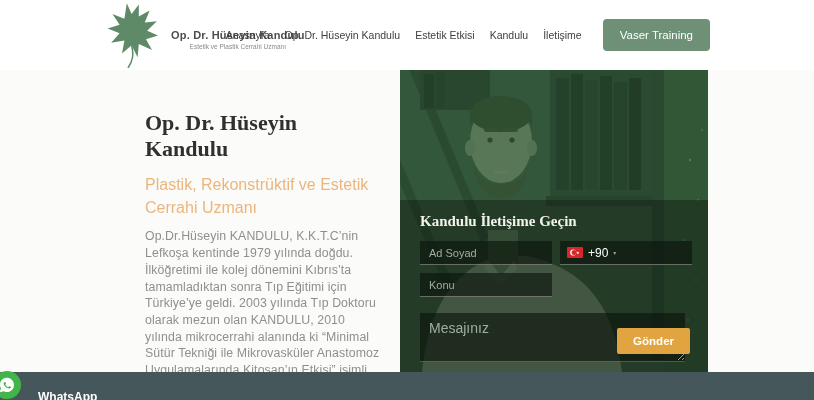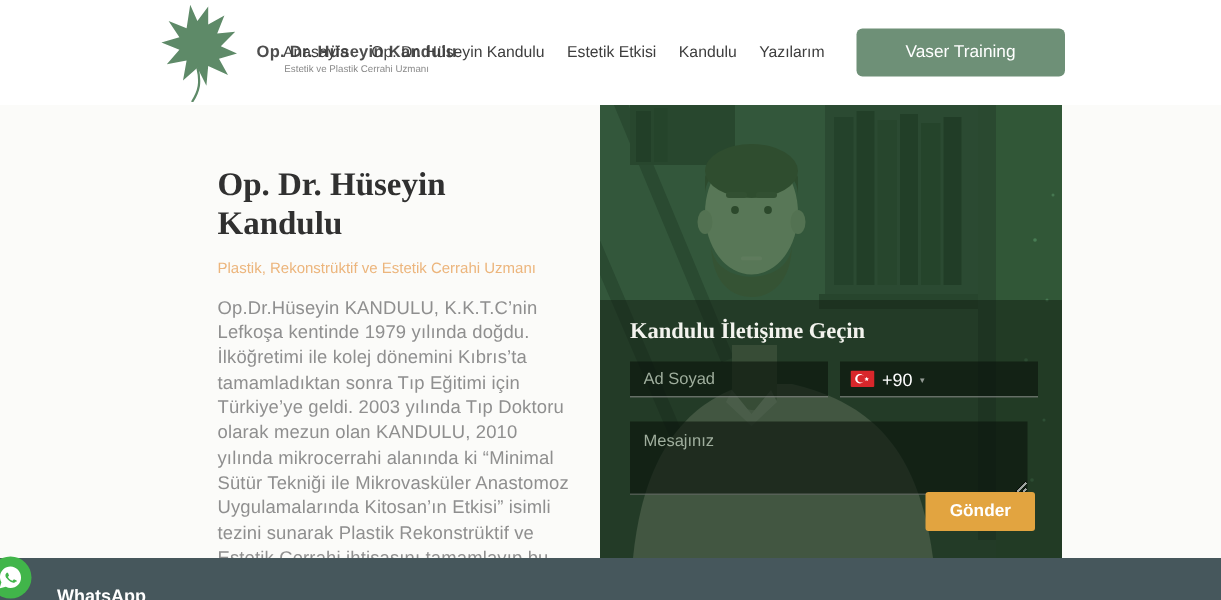--- a/index.html
+++ b/index.html
@@ -10,47 +10,47 @@
   
   header { position:absolute; top:0; left:0; width:814px; height:70px; background:#ffffff; z-index:5; }
   .logo { position:absolute; left:103px; top:2px; display:flex; align-items:center; cursor:pointer; }
   .leaf { width:62px; height:66px; }
   .logo-text { margin-left:6px; margin-top:8px; }
   .logo-title { font-size:11px; font-weight:bold; color:#4d4d4d; letter-spacing:.2px; }
   .logo-sub { font-size:6.5px; color:#8a8a8a; margin-top:2px; text-align:center; }
   nav { position:absolute; right:104px; top:0; height:70px; display:flex; align-items:center; gap:15px; }
   nav a { font-size:10.5px; color:#3e3e3e; text-decoration:none; white-space:nowrap; cursor:pointer; }
   .cta-btn { margin-left:6px; background:#6e9077; color:#fff; border:none; border-radius:4px;
-             font-size:11.5px; padding:10px 33px; cursor:pointer; font-family:inherit; }
+             font-size:11.5px; padding:10px 17px; cursor:pointer; font-family:inherit; }
 
   
   .intro { position:absolute; left:145px; top:110px; width:238px; z-index:2; }
   .intro h1 { font-family:"Liberation Serif", serif; font-size:22px; font-weight:700; color:#303030; margin-bottom:11px; }
-  .intro h2 { font-size:10px; font-weight:400; color:#ecb57c; line-height:1.45; margin-bottom:9px; }
+  .intro h2 { font-size:16px; font-weight:400; color:#ecb57c; line-height:1.45; margin-bottom:9px; }
   .intro p { font-size:12.3px; color:#8f8f8f; line-height:1.36; letter-spacing:.1px; margin-bottom:13px; }
 
   
   .hero { position:absolute; left:400px; top:70px; width:308px; height:302px; overflow:hidden; background:#3b5f46; z-index:1; }
   .hero svg.photo { position:absolute; inset:0; }
   .form-overlay { position:absolute; left:0; bottom:0; width:308px; height:172px;
                   background:rgba(18,30,19,0.48); padding:13px 16px 0 20px; }
   .form-title { font-family:"Liberation Serif", serif; font-size:15px; font-weight:600; color:#f3f3ee; margin-bottom:11px; }
   .field-grid { display:grid; grid-template-columns:132px 132px; column-gap:8px; row-gap:8px; }
   .inp { width:132px; height:24px; background:rgba(9,20,11,0.62); border:none;
          border-bottom:1px solid rgba(255,255,255,0.35); color:#fff; font-size:11px;
          padding:0 9px; font-family:inherit; }
   .inp::placeholder, .msg::placeholder { color:#9fae9d; opacity:1; }
   .phone-field { width:132px; height:24px; background:rgba(9,20,11,0.62);
                  border-bottom:1px solid rgba(255,255,255,0.35); display:flex; align-items:center;
                  padding:0 7px; gap:5px; cursor:text; }
   .flag { width:16px; height:11px; flex:0 0 auto; }
   .phone-prefix { color:#fff; font-size:12px; }
   .phone-caret { color:rgba(255,255,255,0.55); font-size:6px; }
   .msg { display:block; width:265px; height:49px; margin-top:16px; background:rgba(9,20,11,0.62);
-         border:none; border-bottom:1px solid rgba(255,255,255,0.25); color:#fff; font-size:11px;
+         border:none; border-bottom:1px solid rgba(255,255,255,0.25); color:#fff; font-size:14px;
          padding:7px 9px; font-family:inherit; resize:both; }
   .submit-btn { position:absolute; right:18px; bottom:18px; background:#e2a440; color:#fff; border:none;
                 border-radius:2px; font-size:11.5px; font-weight:bold; padding:7px 16px; cursor:pointer;
                 font-family:inherit; }
 
   
   footer { position:absolute; left:0; bottom:0; width:814px; height:28px; background:#46575c; z-index:6; }
   .wa-circle { position:absolute; left:-7px; top:-1px; width:28px; height:28px; border-radius:50%;
                background:#41b54a; display:flex; align-items:center; justify-content:center; cursor:pointer; }
   .wa-circle svg { width:18px; height:18px; }
@@ -70,21 +70,21 @@
       <div class="logo-text">
         <div class="logo-title">Op. Dr. Hüseyin Kandulu</div>
         <div class="logo-sub">Estetik ve Plastik Cerrahi Uzmanı</div>
       </div>
     </div>
     <nav>
       <a>Anasayfa</a>
       <a>Op. Dr. Hüseyin Kandulu</a>
       <a>Estetik Etkisi</a>
       <a>Kandulu</a>
-      <a>Yazılarım</a>
+      <a>İletişime</a>
       <button class="cta-btn">Vaser Training</button>
     </nav>
   </header>
 
   <section class="intro">
     <h1>Op. Dr. Hüseyin Kandulu</h1>
     <h2>Plastik, Rekonstrüktif ve Estetik Cerrahi Uzmanı</h2>
     <p>Op.Dr.Hüseyin KANDULU, K.K.T.C’nin Lefkoşa kentinde 1979 yılında doğdu. İlköğretimi ile kolej dönemini Kıbrıs’ta tamamladıktan sonra Tıp Eğitimi için Türkiye’ye geldi. 2003 yılında Tıp Doktoru olarak mezun olan KANDULU, 2010 yılında mikrocerrahi alanında ki “Minimal Sütür Tekniği ile Mikrovasküler Anastomoz Uygulamalarında Kitosan’ın Etkisi” isimli tezini sunarak Plastik Rekonstrüktif ve Estetik Cerrahi ihtisasını tamamlayıp bu dalda uzmanlaştı...</p>
 
   </section>
@@ -143,20 +143,21 @@
         <div class="phone-field">
           <svg class="flag" viewBox="0 0 16 11">
             <rect width="16" height="11" rx="1" fill="#d8272b"></rect>
             <circle cx="6.2" cy="5.5" r="3.1" fill="#ffffff"></circle>
             <circle cx="7.1" cy="5.5" r="2.5" fill="#d8272b"></circle>
             <path d="M10.6 4.1 L11.1 5.1 L12.2 5.3 L11.4 6.1 L11.6 7.2 L10.6 6.7 L9.6 7.2 L9.8 6.1 L9 5.3 L10.1 5.1 Z" fill="#ffffff" transform="scale(0.9) translate(1.4,0.6)"></path>
           </svg>
           <span class="phone-prefix">+90</span>
           <span class="phone-caret">▾</span>
         </div>
+        <input class="inp" type="text" placeholder="Konu" style="">
       </div>
       <textarea class="msg" placeholder="Mesajınız" style=""></textarea>
       <button class="submit-btn">Gönder</button>
     </div>
   </section>
 
   <footer>
     <div class="wa-circle">
       <svg viewBox="0 0 32 32">
         <path fill="#ffffff" d="M16 3C9 3 3.5 8.5 3.5 15.5c0 2.2.6 4.3 1.7 6.2L3 29l7.5-2c1.8 1 3.6 1.5 5.5 1.5 7 0 12.5-5.5 12.5-12.5S23 3 16 3zm6.5 17.5c-.3.8-1.6 1.5-2.2 1.6-.6.1-1.3.2-3.7-.8-3.1-1.3-5.1-4.4-5.3-4.6-.2-.2-1.3-1.7-1.3-3.2s.8-2.3 1.1-2.6c.3-.3.6-.4.8-.4h.6c.2 0 .5-.1.7.5l.9 2.2c.1.2.1.4 0 .6l-.4.6-.5.5c-.2.2-.3.4-.1.7.2.3.9 1.5 2 2.4 1.4 1.2 2.5 1.6 2.9 1.8.3.2.5.1.7-.1l1.1-1.3c.2-.3.4-.2.7-.1l2.2 1c.3.2.5.3.6.4.1.2.1.8-.2 1.6z"></path>

